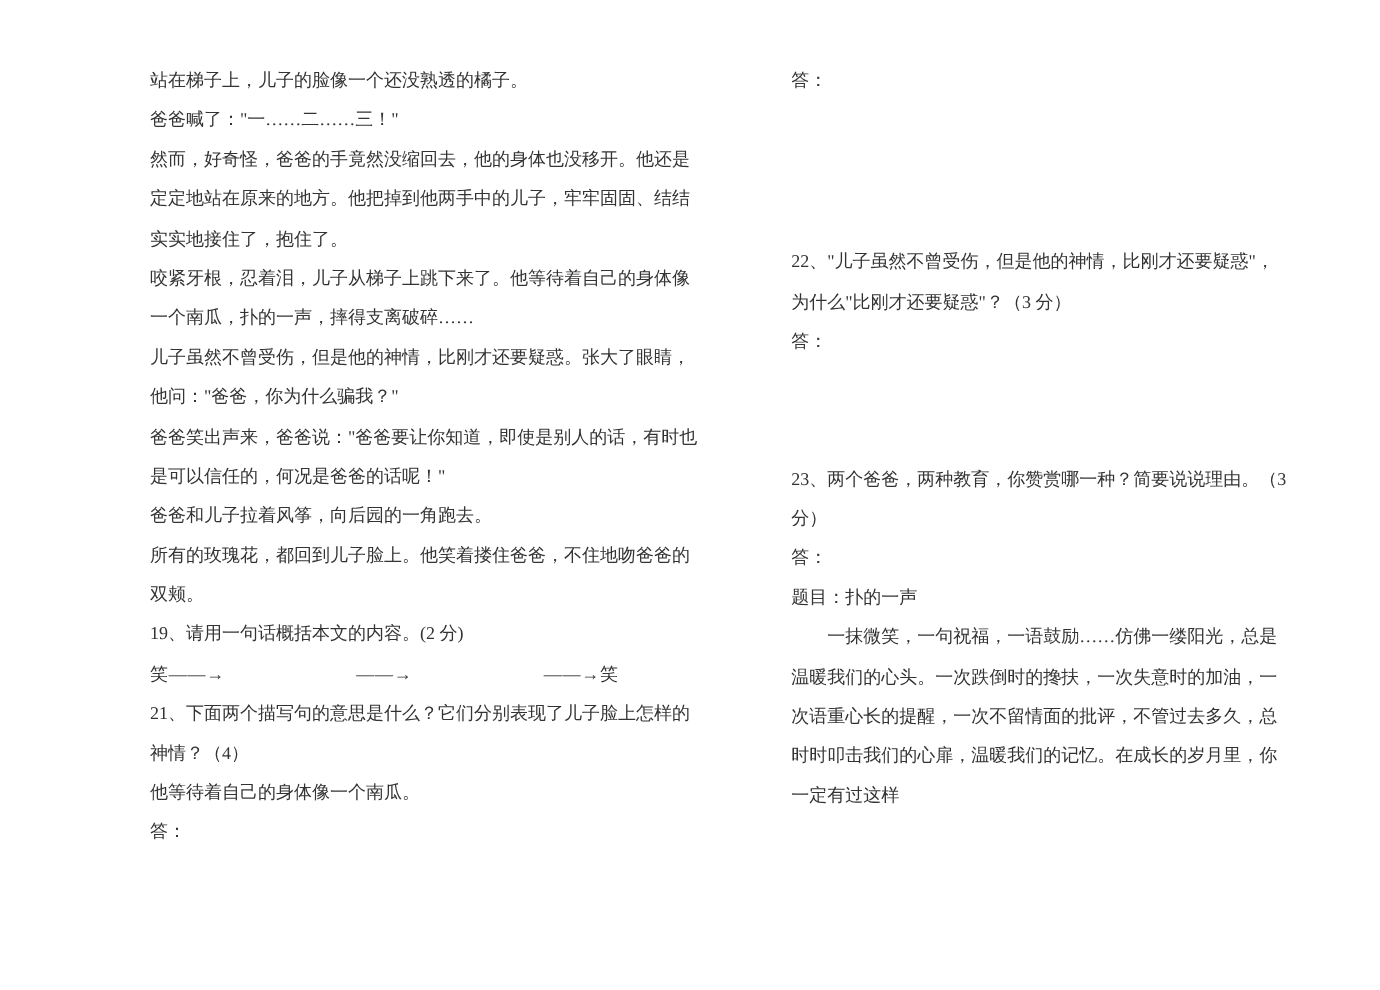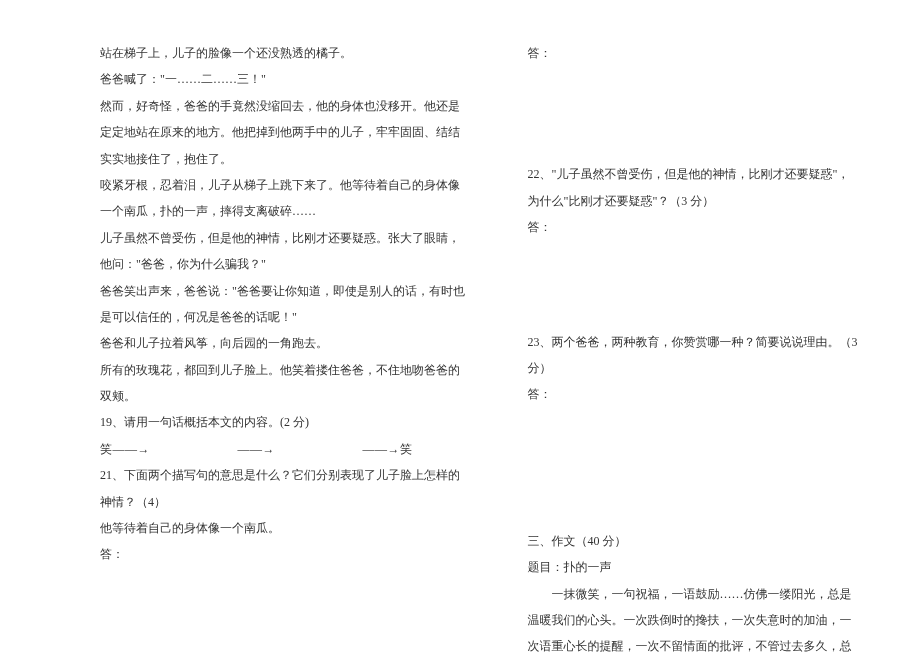--- a/index.html
+++ b/index.html
@@ -48,19 +48,18 @@
     <p>21、下面两个描写句的意思是什么？它们分别表现了儿子脸上怎样的神情？（4）</p>
     <p>他等待着自己的身体像一个南瓜。</p>
     <p class="answer-line">答：</p>
 
   </div>
 
   <div class="col col-right">
     <p>答：</p>
     <p style="margin-top:95px;">22、"儿子虽然不曾受伤，但是他的神情，比刚才还要疑惑"，为什么"比刚才还要疑惑"？（3 分）</p>
     <p>答：</p>
-    <p style="margin-top:88px;">23、两个爸爸，两种教育，你赞赏哪一种？简要说说理由。（3 分）</p>
+    <p style="margin-top:65px;">23、两个爸爸，两种教育，你赞赏哪一种？简要说说理由。（3 分）</p>
     <p>答：</p>
-    <p style="margin-top:120px;">三、作文（40 分）</p>
     <p>题目：扑的一声</p>
     <p class="indent">一抹微笑，一句祝福，一语鼓励……仿佛一缕阳光，总是温暖我们的心头。一次跌倒时的搀扶，一次失意时的加油，一次语重心长的提醒，一次不留情面的批评，不管过去多久，总时时叩击我们的心扉，温暖我们的记忆。在成长的岁月里，你一定有过这样</p>
   </div>
 </div>
 
 </body></html>

